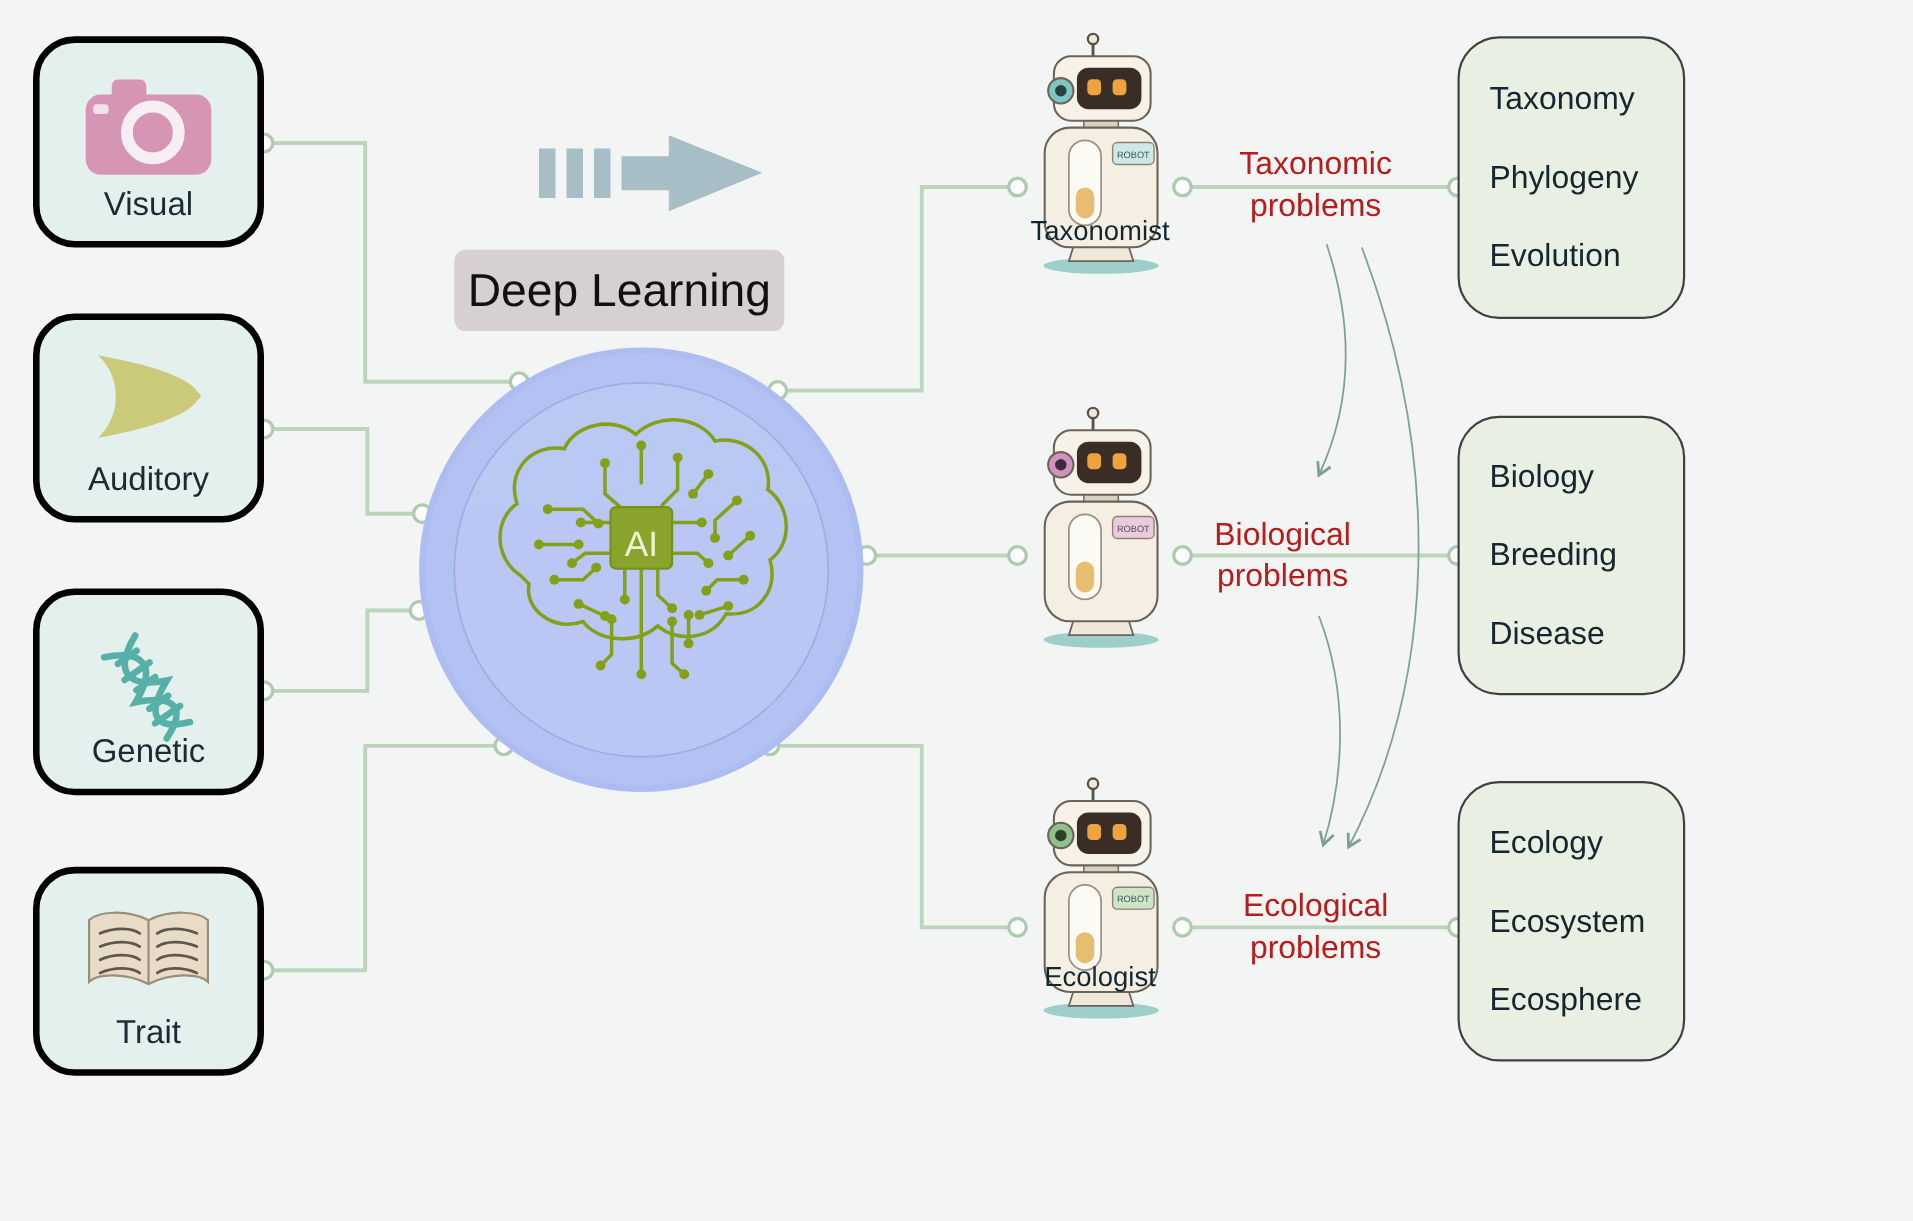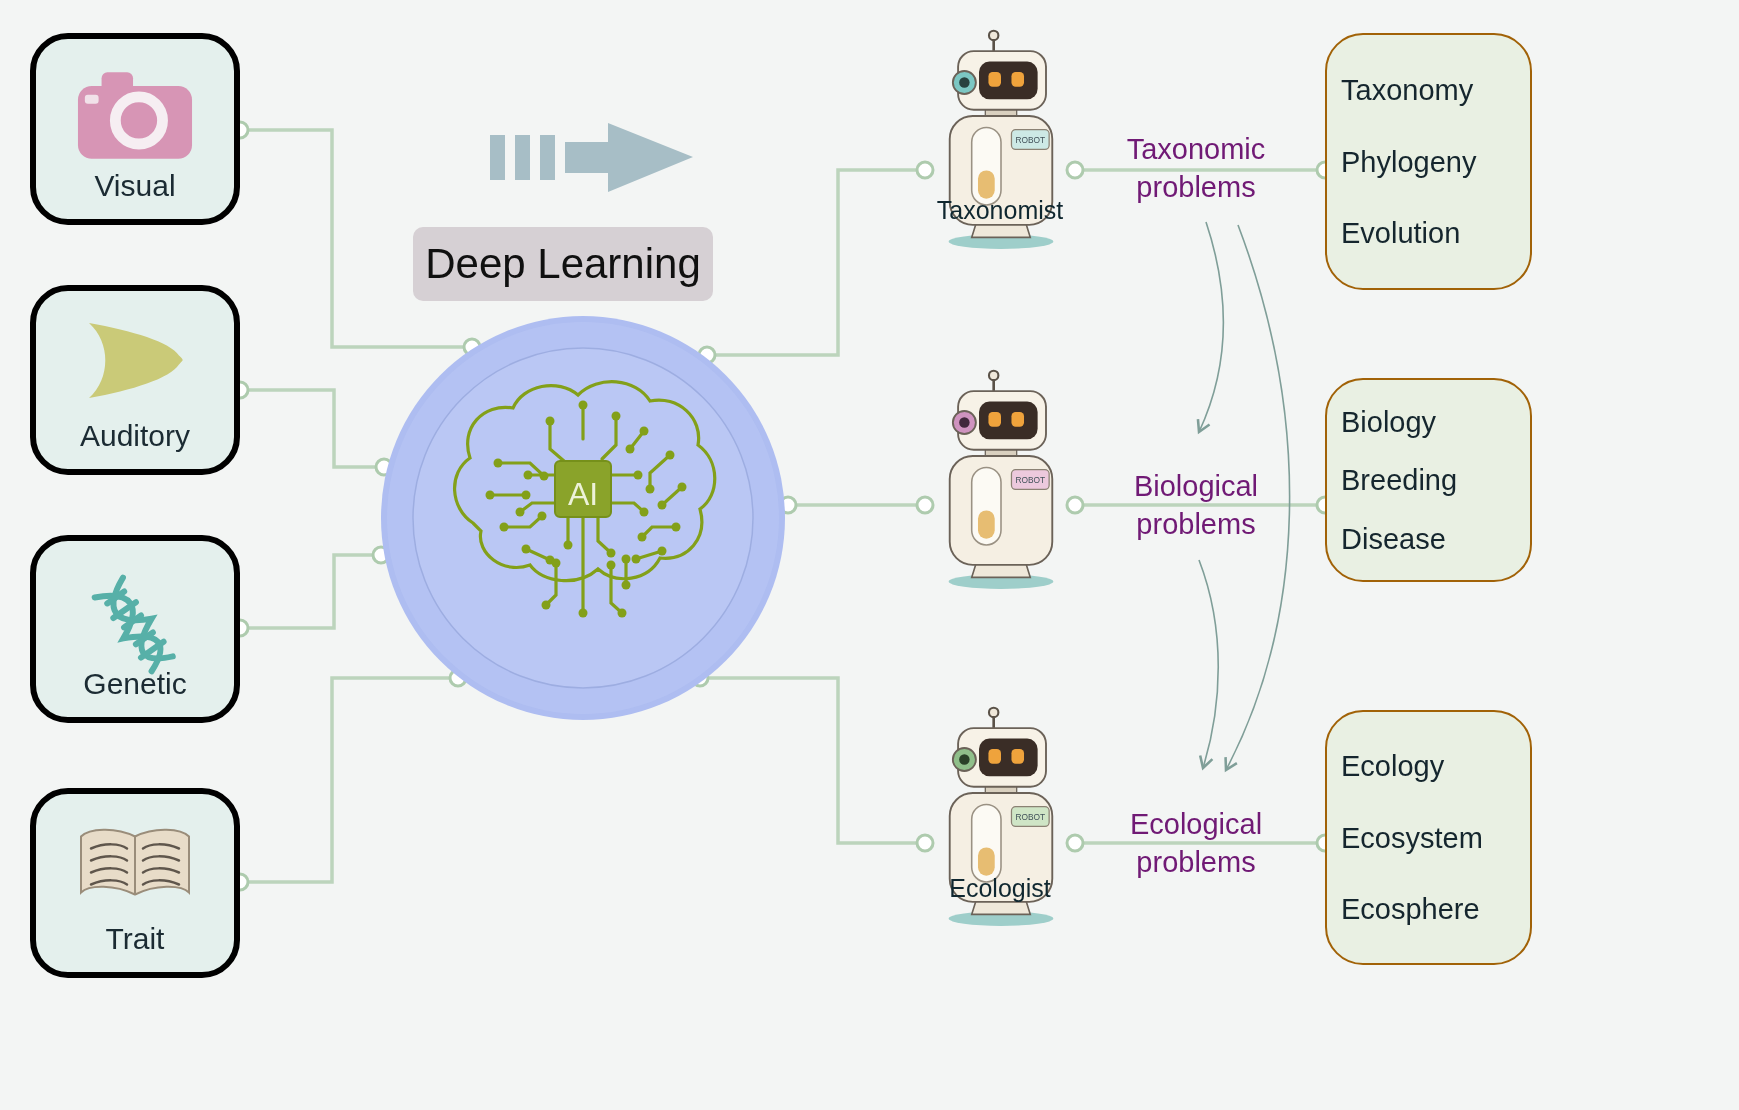--- a/index.html
+++ b/index.html
@@ -18,41 +18,41 @@
     border-radius:38px;box-sizing:border-box;
   }
   .input-box .icon-wrap{position:absolute;top:28px;left:0;width:100%;display:flex;justify-content:center;}
   .input-box .input-label{
     position:absolute;bottom:16px;left:0;width:100%;text-align:center;
     font-size:30px;color:#1b2b33;
   }
 
   
   .output-box{
-    left:1325px;width:207px;background:#e9f0e3;border:2px solid #a16207;
+    left:1325px;width:207px;background:#e9f0e3;border:2px solid #404040;
     border-radius:38px;box-sizing:border-box;
     display:flex;flex-direction:column;justify-content:space-evenly;
-    padding-left:14px;
+    padding-left:27px;
   }
   .output-item{font-size:29px;color:#15262e;line-height:34px;}
 
   
   .dl-banner{
     left:413px;top:227px;width:300px;height:74px;background:#d6d0d4;
     border-radius:10px;display:flex;align-items:center;justify-content:center;
     font-size:42px;color:#101010;z-index:2;
   }
 
   .robot-wrap{width:178px;z-index:2;}
   .robot-svg{width:178px;height:225px;display:block;}
   .robot-name{
     width:280px;text-align:center;font-size:25px;color:#0f2730;z-index:3;
   }
   .problem-label{
-    width:220px;text-align:center;font-size:29px;line-height:38px;color:#701a75;z-index:3;
+    width:220px;text-align:center;font-size:29px;line-height:38px;color:#b91c1c;z-index:3;
   }
   svg text{font-family:"Liberation Sans",sans-serif;}
 </style>
 </head>
 <body>
 
 <div class="canvas">
 
   <svg class="connector-layer" width="1739" height="1110" viewBox="0 0 1739 1110">
     <defs>
@@ -307,35 +307,35 @@
       <rect x="95" y="99" width="36" height="19" rx="4" stroke="#8b8274" stroke-width="1.2" fill="#cfe5c6"></rect>
       <text x="113" y="112" font-size="8" text-anchor="middle" fill="#42525a">ROBOT</text>
     </svg>
   </div>
   <div class="abs robot-name lbl" style="left:860px;top:874px;text-align:center;">Ecologist</div>
 
   <div class="abs problem-label lbl" style="left:1086px;top:130px;">
     <span>Taxonomic</span><br>
     <span>problems</span>
   </div>
-  <div class="abs problem-label lbl" style="left:1086px;top:467px;">
+  <div class="abs problem-label lbl" style="left:1056px;top:467px;">
     <span>Biological</span><br>
     <span>problems</span>
   </div>
   <div class="abs problem-label lbl" style="left:1086px;top:805px;">
     <span>Ecological</span><br>
     <span>problems</span>
   </div>
 
   <div class="node output-box" style="top:33px;height:257px;">
     <div class="output-item">Taxonomy</div>
     <div class="output-item">Phylogeny</div>
     <div class="output-item">Evolution</div>
   </div>
-  <div class="node output-box" style="top:378px;height:204px;">
+  <div class="node output-box" style="top:378px;height:254px;">
     <div class="output-item">Biology</div>
     <div class="output-item">Breeding</div>
     <div class="output-item">Disease</div>
   </div>
   <div class="node output-box" style="top:710px;height:255px;">
     <div class="output-item">Ecology</div>
     <div class="output-item">Ecosystem</div>
     <div class="output-item">Ecosphere</div>
   </div>
 

